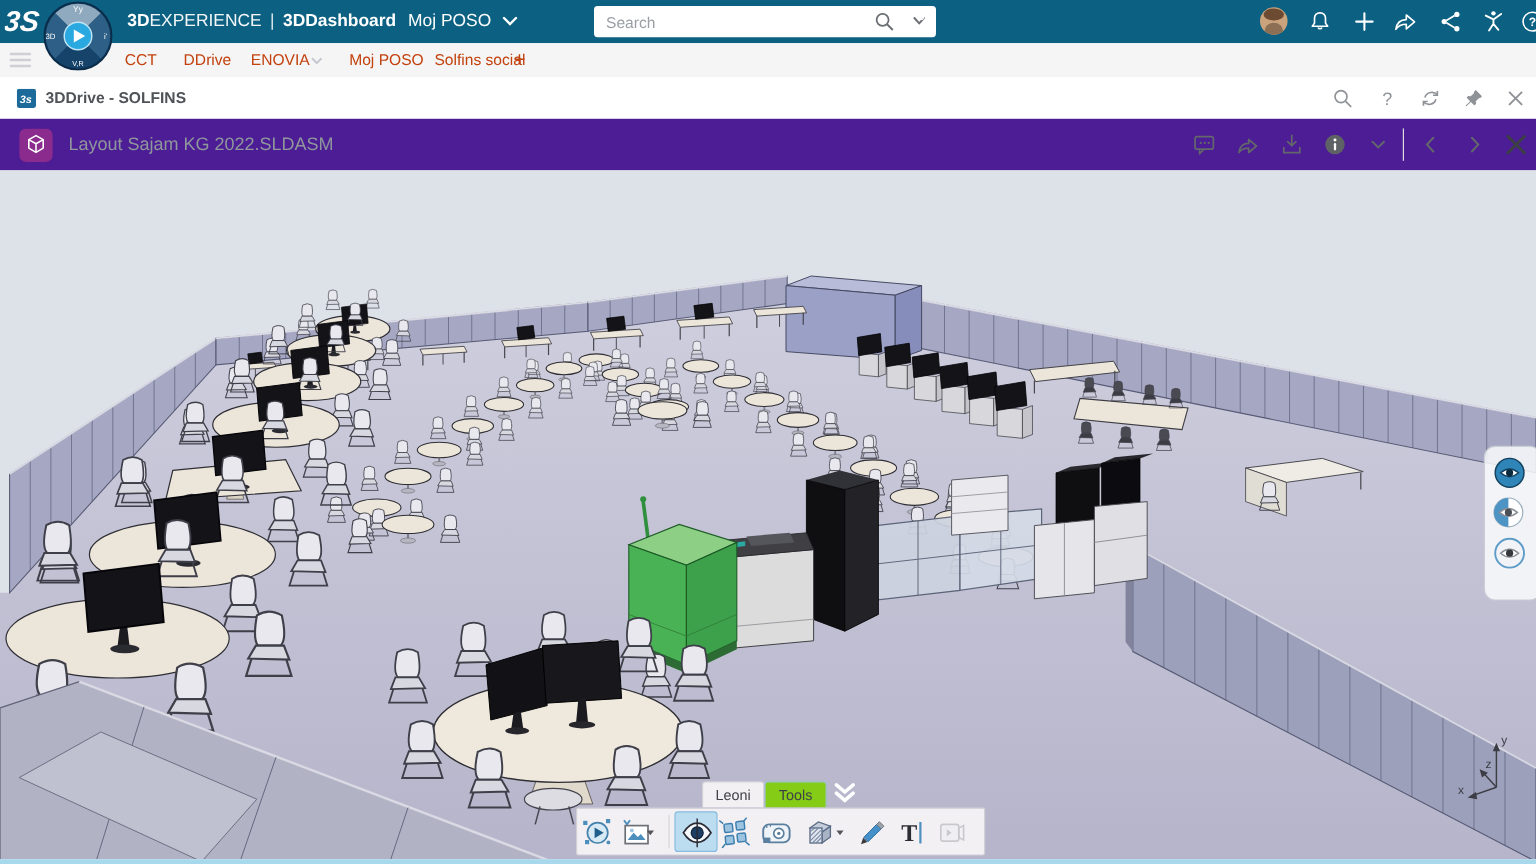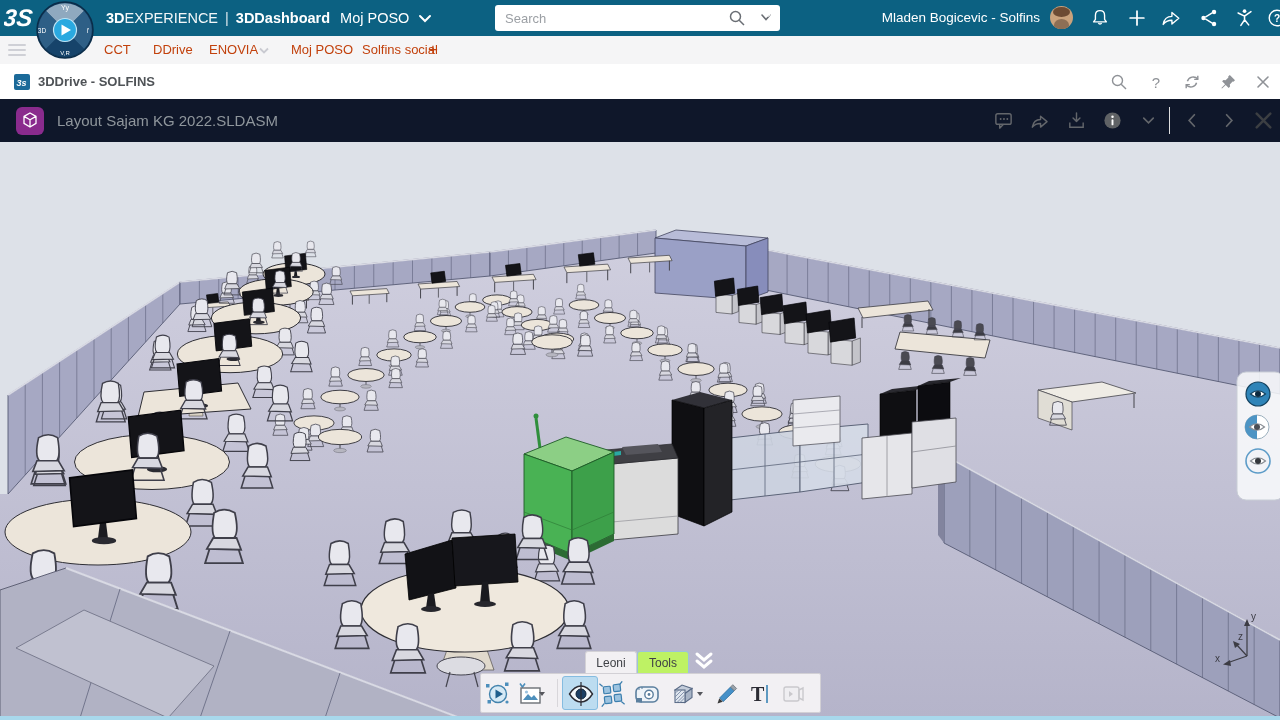--- a/index.html
+++ b/index.html
@@ -26,30 +26,30 @@
   #tabrow{position:absolute;left:0;top:36px;width:1280px;height:28px;background:#f5f5f6;border-bottom:1px solid #ececee;}
   .ftab{position:absolute;top:0;height:28px;line-height:28px;font-size:13px;color:#c2410c;white-space:nowrap;}
   #hamb{position:absolute;left:8px;top:8px;width:18px;height:12px;}
   #hamb div{height:2px;background:#cfd0d6;margin-bottom:3px;border-radius:1px;}
   
   #appbar{position:absolute;left:0;top:64px;width:1280px;height:35px;background:#fff;border-bottom:1px solid #ececec;}
   #appbar .title{position:absolute;left:38px;top:0;height:35px;line-height:35px;font-size:13px;font-weight:700;color:#4f5357;}
   #driveicon{position:absolute;left:14px;top:10px;}
   .aico{position:absolute;top:9px;width:18px;height:18px;color:#8f9297;}
   
-  #filebar{position:absolute;left:0;top:99px;width:1280px;height:43px;background:#0f172a;}
+  #filebar{position:absolute;left:0;top:99px;width:1280px;height:43px;background:#4c1d95;}
   #fileicon{position:absolute;left:16px;top:8px;}
   #filebar .fname{position:absolute;left:57px;top:0;height:43px;line-height:43px;font-size:15px;color:#8f969c;}
   .fico{position:absolute;top:11px;width:21px;height:21px;color:#63666b;}
   #fdivider{position:absolute;left:1169px;top:8px;width:1px;height:27px;background:#ddddde;}
   
   #viewport{position:absolute;left:0;top:142px;width:1280px;height:574px;overflow:hidden;background:#dde1e8;}
   #scene{position:absolute;left:0;top:0;}
   .vtab{position:absolute;top:509px;width:52px;height:22px;line-height:22px;text-align:center;font-size:12px;color:#3f4146;background:#f2f0f3;border:1px solid #d3d1d6;border-bottom:none;border-radius:3px 3px 0 0;box-sizing:border-box;}
-  .vtab.active{background:#bef264;border-color:#9cc3da;}
+  .vtab.active{background:#84cc16;border-color:#9cc3da;}
   #vchev{position:absolute;left:691px;top:507px;}
   #vpanel{position:absolute;left:480px;top:531px;width:341px;height:40px;background:#f2f0f3;border:1px solid #d2d0d5;border-radius:2px;box-sizing:border-box;}
   .pico{position:absolute;top:7px;width:26px;height:26px;}
   #eyebtn{position:absolute;left:81px;top:2px;width:36px;height:34px;background:#bcdcf0;border:1px solid #85bce0;border-radius:3px;box-sizing:border-box;}
   #eyebtn svg{position:absolute;left:4px;top:3px;}
   .psep{position:absolute;left:76px;top:5px;width:1px;height:28px;background:#d8d6da;}
   .caret{position:absolute;width:0;height:0;border-left:3.5px solid transparent;border-right:3.5px solid transparent;border-top:4.5px solid #55565c;}
   .disabled{opacity:.4;}
   #bottomstrip{position:absolute;left:0;top:716px;width:1280px;height:4px;background:#a8d8ec;}
 </style>
@@ -92,21 +92,20 @@
       <svg class="sb-ic" style="right:8px;top:8px" width="12" height="9" viewBox="0 0 12 9">
           <polyline points="2,2 6,6.5 10,2" fill="none" stroke="#6a6e74" stroke-width="1.6" stroke-linecap="round"></polyline>
         </svg>
     </div>
     <svg class="tico" style="left:752px" viewBox="0 0 24 24">
         <g transform="rotate(10 12 12)">
           <path d="M4 12 L12 4 L19 4 A1.5 1.5 0 0 1 20.5 5.5 L20.5 12.5 L12.5 20.5 Z" fill="none" stroke="#fff" stroke-width="1.6"></path>
           <circle cx="16.8" cy="7.5" r="1.6" fill="none" stroke="#fff" stroke-width="1.3"></circle>
         </g>
       </svg>
-    <div id="username">Mladen Bogicevic - Solfins</div>
     <div id="avatar">
         <div class="hair"></div>
         <div class="bod"></div>
       </div>
     <svg class="tico" style="left:1089px" viewBox="0 0 24 24">
         <path d="M12 4c-3.1 0-5 2.2-5 5.2v4.2l-2 2.8h14l-2-2.8V9.2C17 6.2 15.1 4 12 4z" fill="none" stroke="#fff" stroke-width="1.5" stroke-linejoin="round"></path>
         <path d="M10.3 17.3a1.8 1.8 0 0 0 3.4 0" fill="none" stroke="#fff" stroke-width="1.5"></path>
       </svg>
     <svg class="tico" style="left:1126px" viewBox="0 0 24 24">
         <path d="M12 4.5v15M4.5 12h15" stroke="#fff" stroke-width="1.9" stroke-linecap="round"></path>

